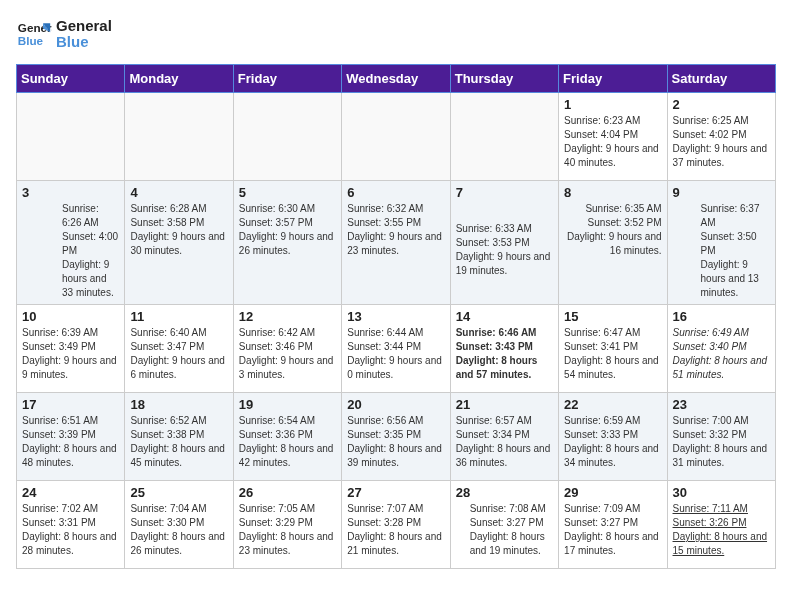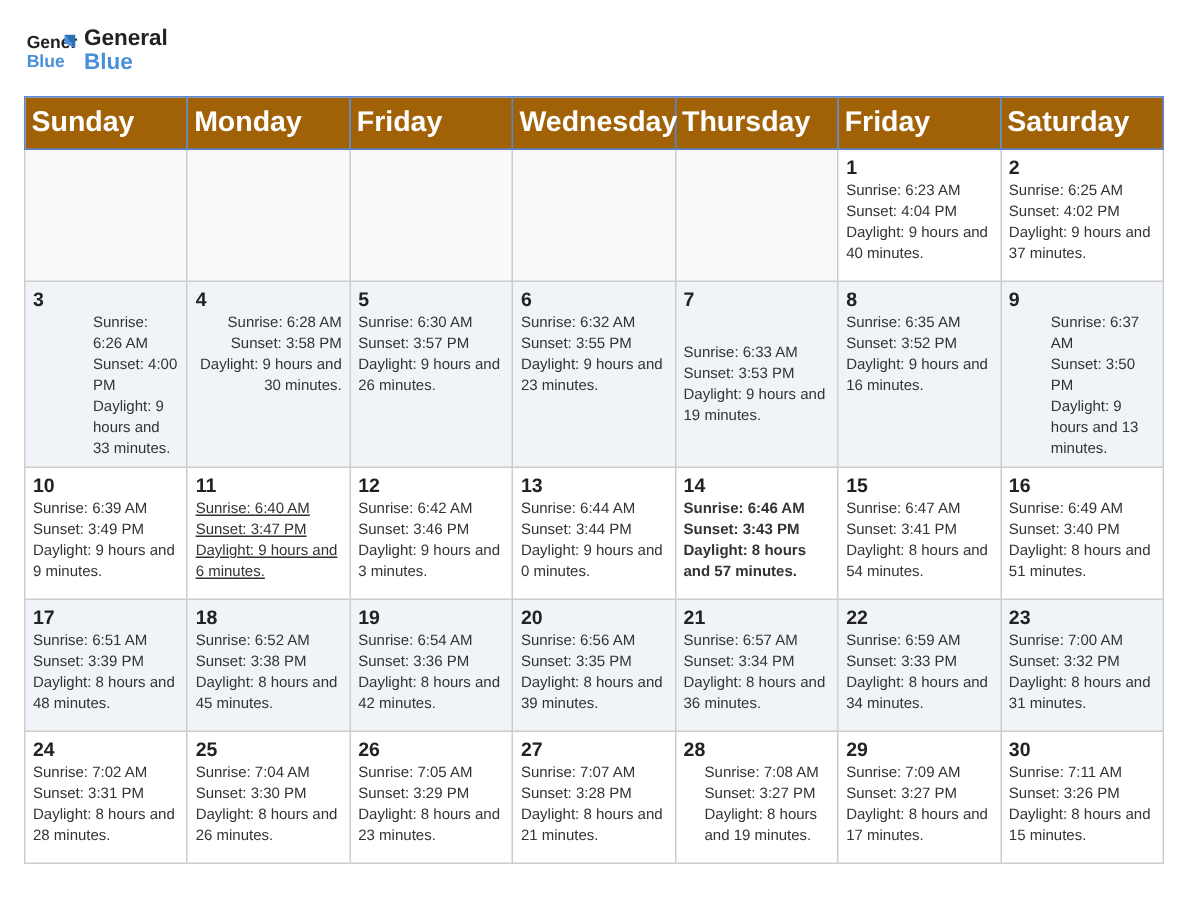--- a/index.html
+++ b/index.html
@@ -36,24 +36,24 @@
     .subtitle {
       font-size: 14px;
       color: #555;
     }
     .calendar {
       width: 100%;
       border-collapse: collapse;
       table-layout: fixed;
     }
     .calendar th {
-      background: #a16207;
+      background: #4c1d95;
       color: #fff;
       padding: 6px 4px;
-      font-size: 19px;
+      font-size: 13px;
       text-align: left;
       border: 1px solid #5588dd;
       margin-left: 48px;
     }
     .calendar td {
       vertical-align: top;
       border: 1px solid #ccc;
       padding: 4px 5px;
       font-size: 10.5px;
       color: #222;
@@ -134,21 +134,21 @@
       </tr>
       <tr class="row-shaded">
         <td>
           <span class="day-num">3</span>
           <div class="day-info" style="white-space: pre-line; margin-left: 40px;">Sunrise: 6:26 AM
 Sunset: 4:00 PM
 Daylight: 9 hours and 33 minutes.</div>
         </td>
         <td>
           <span class="day-num">4</span>
-          <div class="day-info" style="white-space: pre-line; text-align: right;">Sunrise: 6:28 AM
+          <div class="day-info" style="white-space: pre-line;">Sunrise: 6:28 AM
 Sunset: 3:58 PM
 Daylight: 9 hours and 30 minutes.</div>
         </td>
         <td>
           <span class="day-num">5</span>
           <div class="day-info" style="white-space: pre-line;">Sunrise: 6:30 AM
 Sunset: 3:57 PM
 Daylight: 9 hours and 26 minutes.</div>
         </td>
         <td>
@@ -158,41 +158,41 @@
 Daylight: 9 hours and 23 minutes.</div>
         </td>
         <td>
           <span class="day-num">7</span>
           <div class="day-info" style="white-space: pre-line; margin-top: 22px;">Sunrise: 6:33 AM
 Sunset: 3:53 PM
 Daylight: 9 hours and 19 minutes.</div>
         </td>
         <td>
           <span class="day-num">8</span>
-          <div class="day-info" style="white-space: pre-line;">Sunrise: 6:35 AM
+          <div class="day-info" style="white-space: pre-line; text-align: right;">Sunrise: 6:35 AM
 Sunset: 3:52 PM
 Daylight: 9 hours and 16 minutes.</div>
         </td>
         <td>
           <span class="day-num">9</span>
           <div class="day-info" style="white-space: pre-line; margin-left: 28px;">Sunrise: 6:37 AM
 Sunset: 3:50 PM
 Daylight: 9 hours and 13 minutes.</div>
         </td>
       </tr>
       <tr>
         <td>
           <span class="day-num">10</span>
           <div class="day-info" style="white-space: pre-line;">Sunrise: 6:39 AM
 Sunset: 3:49 PM
 Daylight: 9 hours and 9 minutes.</div>
         </td>
         <td>
           <span class="day-num">11</span>
-          <div class="day-info" style="white-space: pre-line; text-decoration: underline;">Sunrise: 6:40 AM
+          <div class="day-info" style="white-space: pre-line;">Sunrise: 6:40 AM
 Sunset: 3:47 PM
 Daylight: 9 hours and 6 minutes.</div>
         </td>
         <td>
           <span class="day-num">12</span>
           <div class="day-info" style="white-space: pre-line;">Sunrise: 6:42 AM
 Sunset: 3:46 PM
 Daylight: 9 hours and 3 minutes.</div>
         </td>
         <td>
@@ -208,21 +208,21 @@
 Daylight: 8 hours and 57 minutes.</div>
         </td>
         <td>
           <span class="day-num">15</span>
           <div class="day-info" style="white-space: pre-line;">Sunrise: 6:47 AM
 Sunset: 3:41 PM
 Daylight: 8 hours and 54 minutes.</div>
         </td>
         <td>
           <span class="day-num">16</span>
-          <div class="day-info" style="white-space: pre-line;">Sunrise: 6:49 AM
+          <div class="day-info" style="white-space: pre-line; font-style: italic;">Sunrise: 6:49 AM
 Sunset: 3:40 PM
 Daylight: 8 hours and 51 minutes.</div>
         </td>
       </tr>
       <tr class="row-shaded">
         <td>
           <span class="day-num">17</span>
           <div class="day-info" style="white-space: pre-line;">Sunrise: 6:51 AM
 Sunset: 3:39 PM
 Daylight: 8 hours and 48 minutes.</div>
@@ -296,19 +296,19 @@
 Daylight: 8 hours and 19 minutes.</div>
         </td>
         <td>
           <span class="day-num">29</span>
           <div class="day-info" style="white-space: pre-line;">Sunrise: 7:09 AM
 Sunset: 3:27 PM
 Daylight: 8 hours and 17 minutes.</div>
         </td>
         <td>
           <span class="day-num">30</span>
-          <div class="day-info" style="white-space: pre-line;">Sunrise: 7:11 AM
+          <div class="day-info" style="white-space: pre-line; text-decoration: underline;">Sunrise: 7:11 AM
 Sunset: 3:26 PM
 Daylight: 8 hours and 15 minutes.</div>
         </td>
       </tr>
     </tbody>
 </table>
 
 </body></html>

